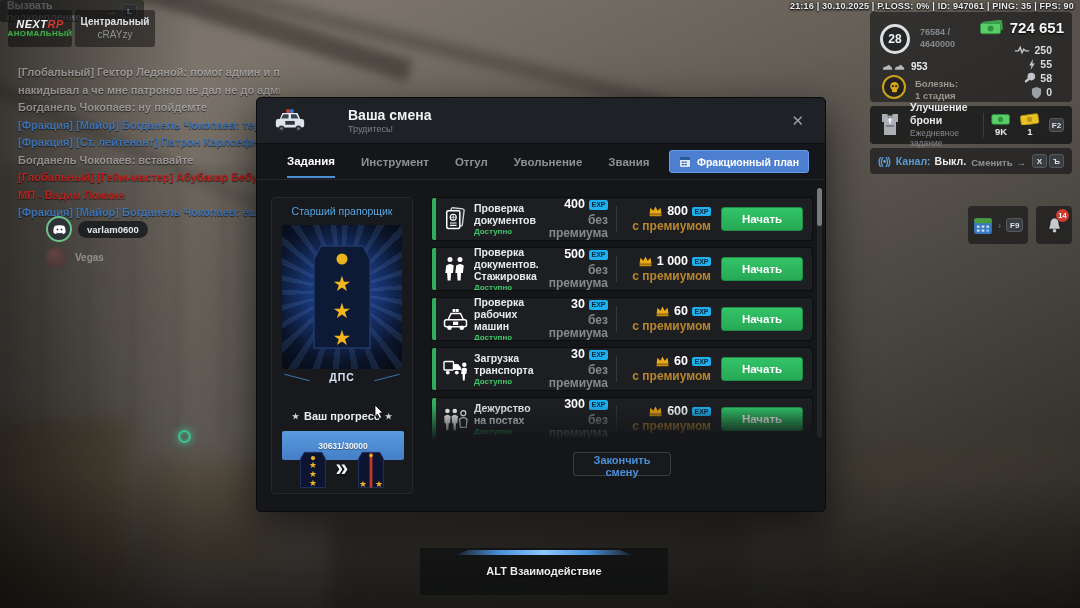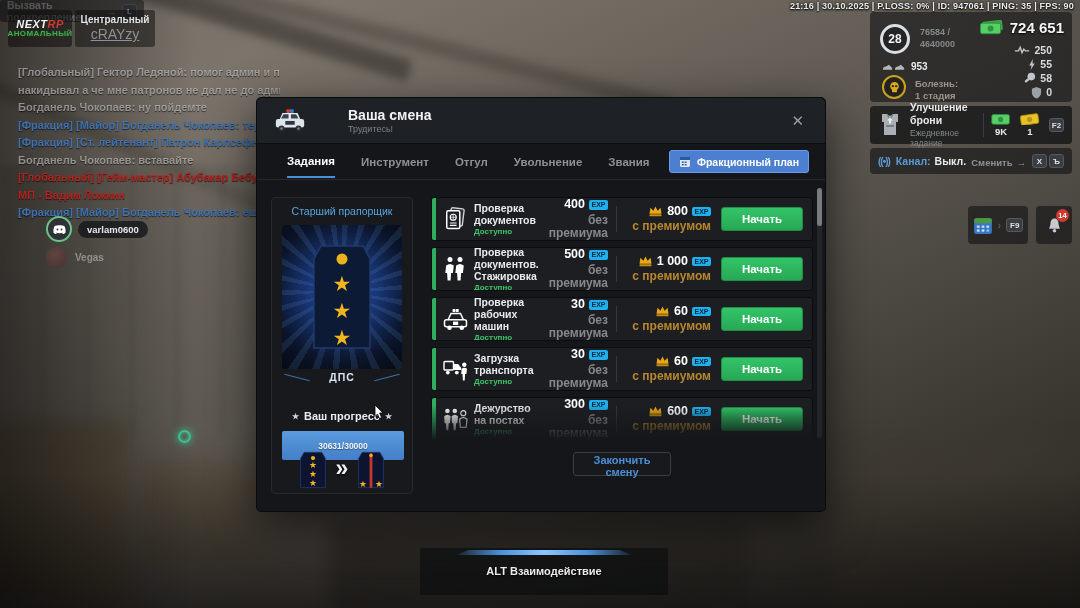--- a/index.html
+++ b/index.html
@@ -26,21 +26,21 @@
   
   .logo-wrap{position:absolute;left:8px;top:10px;display:flex;gap:3px;}
   .logo-box{width:64px;height:37px;background:rgba(12,12,12,.55);border-radius:3px;
     display:flex;flex-direction:column;align-items:center;justify-content:center;line-height:1;}
   .logo-top{font-size:11px;font-weight:900;font-style:italic;color:#f2f2f2;letter-spacing:.5px;}
   .logo-top b{color:#d03a32;}
   .logo-bottom{font-size:8px;font-weight:900;color:#43a84c;letter-spacing:.4px;text-shadow:0 0 2px #1d5423;}
   .server-box{width:80px;height:37px;background:rgba(12,12,12,.5);border-radius:3px;
     display:flex;flex-direction:column;align-items:center;justify-content:center;line-height:1.25;}
   .server-name{font-size:10px;font-weight:bold;color:#dde1e5;}
-  .server-sub{font-size:14px;color:#8d9196;text-decoration:underline;}
+  .server-sub{font-size:10px;color:#8d9196;}
   
   .chat{position:absolute;left:18px;top:64px;width:262px;}
   .chat-line{font-size:11px;font-weight:bold;line-height:17.5px;white-space:nowrap;overflow:hidden;
     text-shadow:0 1px 1px rgba(0,0,0,.6);}
   .chat-line.grey{color:rgba(205,205,205,.62);}
   .chat-line.blue{color:rgba(62,118,188,.92);}
   .chat-line.red{color:rgba(190,32,28,.95);}
   .social{position:absolute;left:46px;top:216px;}
   .discord-row{display:flex;align-items:center;gap:6px;}
   .discord-circle{width:26px;height:26px;border-radius:50%;background:#2e3136;border:2px solid #69c289;

